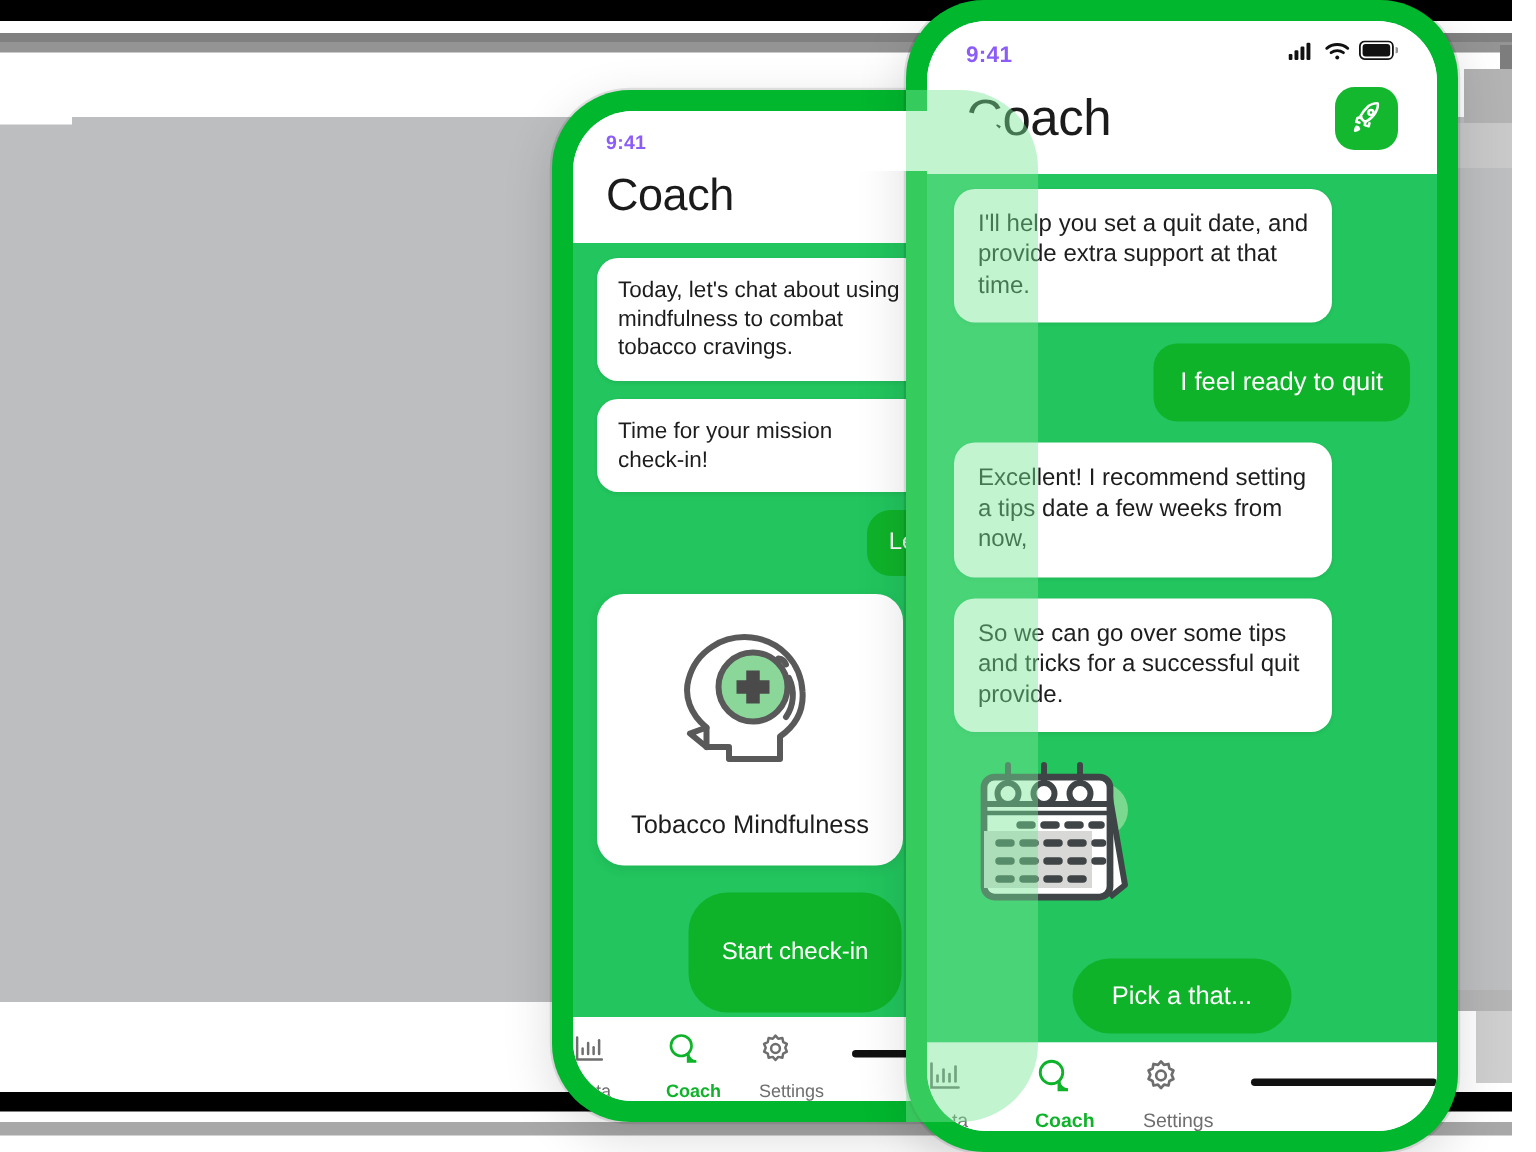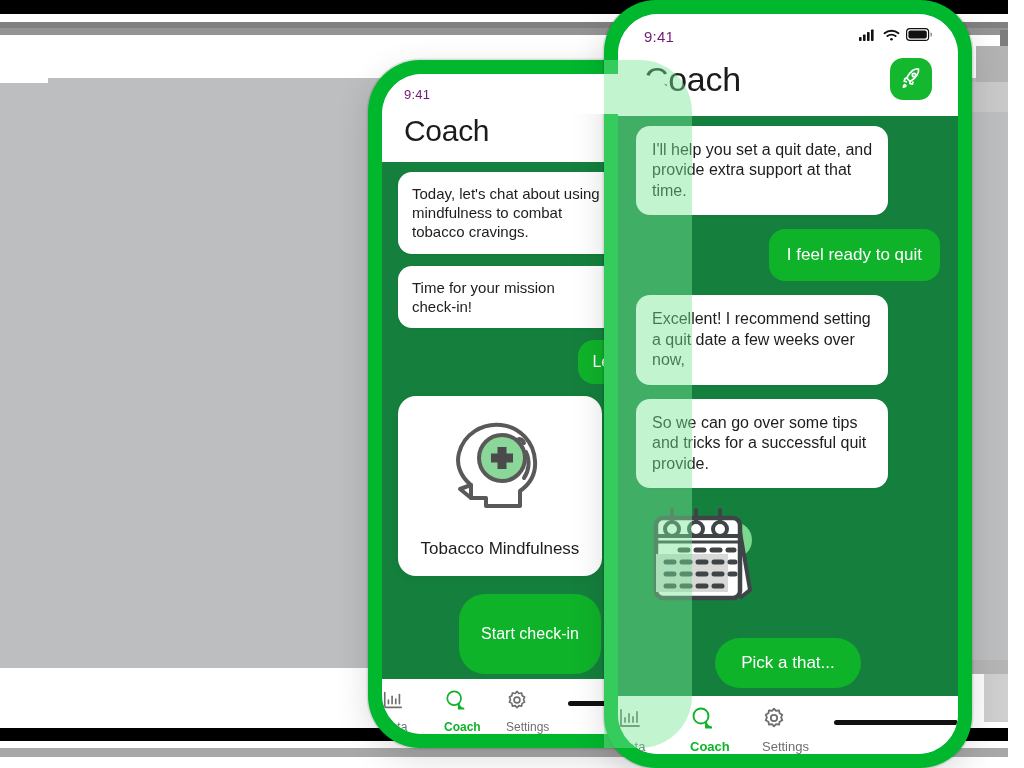--- a/index.html
+++ b/index.html
@@ -55,41 +55,41 @@
   .phone-back  .notch { width: 124px; height: 26px; }
   .phone-front .notch { width: 146px; height: 32px; }
 
   
   .statusbar {
     height: 44px; background: #fff; flex: none;
     display: flex; align-items: center; justify-content: space-between;
     padding: 0 26px; position: relative; z-index: 6;
   }
   .phone-back .statusbar { height: 40px; padding: 0 22px; }
-  .status-time { font-size: 15px; font-weight: 400; color: #701a75; letter-spacing: .2px; }
+  .status-time { font-size: 15px; font-weight: 700; color: #8b5cf6; letter-spacing: .2px; }
   .phone-back .status-time { font-size: 13px; }
   .status-icons { display: flex; align-items: center; gap: 6px; }
 
   
   .appbar {
     background: #fff; flex: none;
     display: flex; align-items: center; justify-content: space-between;
     padding: 0 26px 16px 26px;
   }
   .phone-back .appbar { padding: 0 22px 14px 22px; }
   .app-title { font-size: 34px; color: #1b1b1b; font-weight: 400; letter-spacing: -.3px; }
   .phone-back .app-title { font-size: 30px; }
   .rocket-btn {
     width: 42px; height: 42px; border-radius: 13px; background: #14B82E;
     display: flex; align-items: center; justify-content: center; border: none; cursor: pointer;
   }
 
   
   .chat {
-    flex: 1; background: #15803d; padding: 10px 18px 0 18px;
+    flex: 1; background: #22c55e; padding: 10px 18px 0 18px;
     display: flex; flex-direction: column; gap: 14px; overflow: hidden;
   }
   .phone-back .chat { padding: 10px 16px 0 16px; gap: 12px; }
   .bubble {
     max-width: 83%; border-radius: 14px; padding: 14px 16px;
     font-size: 16px; line-height: 1.28; color: #1d1d1d;
   }
   .phone-back .bubble { font-size: 15px; padding: 12px 14px; }
   .bubble-in  { background: #fff; align-self: flex-start; box-shadow: 0 1px 3px rgba(0,0,0,.07); }
   .bubble-out {
@@ -276,21 +276,21 @@
               <path d="M11.4 14.8 l-.6 2.6 2.6 .8 .6-2.1"></path>
               <path d="M5.5 18.5 c-.9 .9 -1.1 2.6 -1.1 2.6 s1.7-.2 2.6-1.1 a1.8 1.8 0 0 0 -1.5-1.5z"></path>
             </svg>
           </span>
         </button>
       </div>
 
       <div class="chat">
         <div class="bubble bubble-in">I'll help you set a quit date, and provide extra support at that time.</div>
         <div class="bubble bubble-out">I feel ready to quit</div>
-        <div class="bubble bubble-in">Excellent! I recommend setting a quit date a few weeks over now,</div>
+        <div class="bubble bubble-in">Excellent! I recommend setting a tips date a few weeks from now,</div>
         <div class="bubble bubble-in">So we can go over some tips and tricks for a successful quit provide.</div>
 
         <div class="illo-wrap">
           <span>
             <svg width="124" height="112" viewBox="0 0 124 112" fill="none">
               <circle cx="90" cy="38" r="18" fill="#7BD88F"></circle>
               <path d="M95 24 L106 88 L96 96" stroke="#3f4447" stroke-width="4" fill="#fff" stroke-linejoin="round"></path>
               <rect x="12" y="16" width="84" height="80" rx="7" fill="#fff" stroke="#3f4447" stroke-width="4.5"></rect>
               <path d="M12 34 H96" stroke="#3f4447" stroke-width="4"></path>
               <path d="M12 40 H96" stroke="#3f4447" stroke-width="3"></path>

